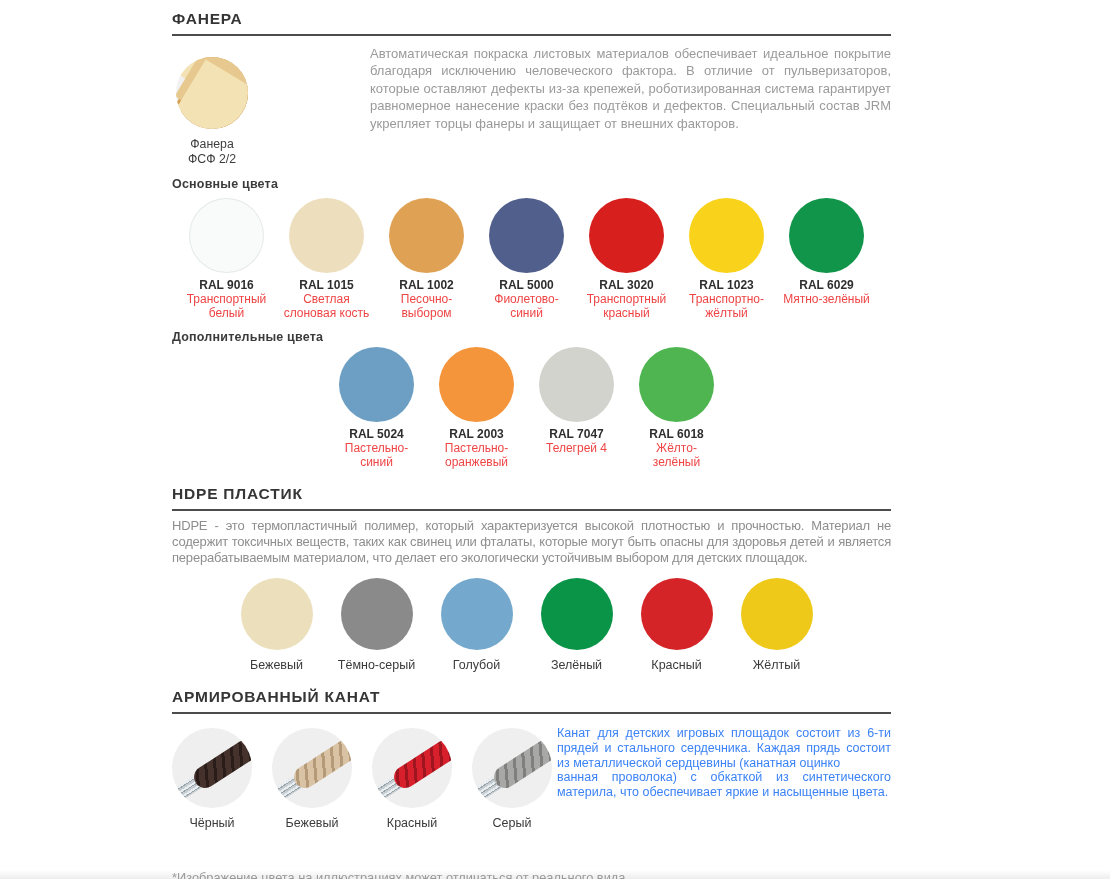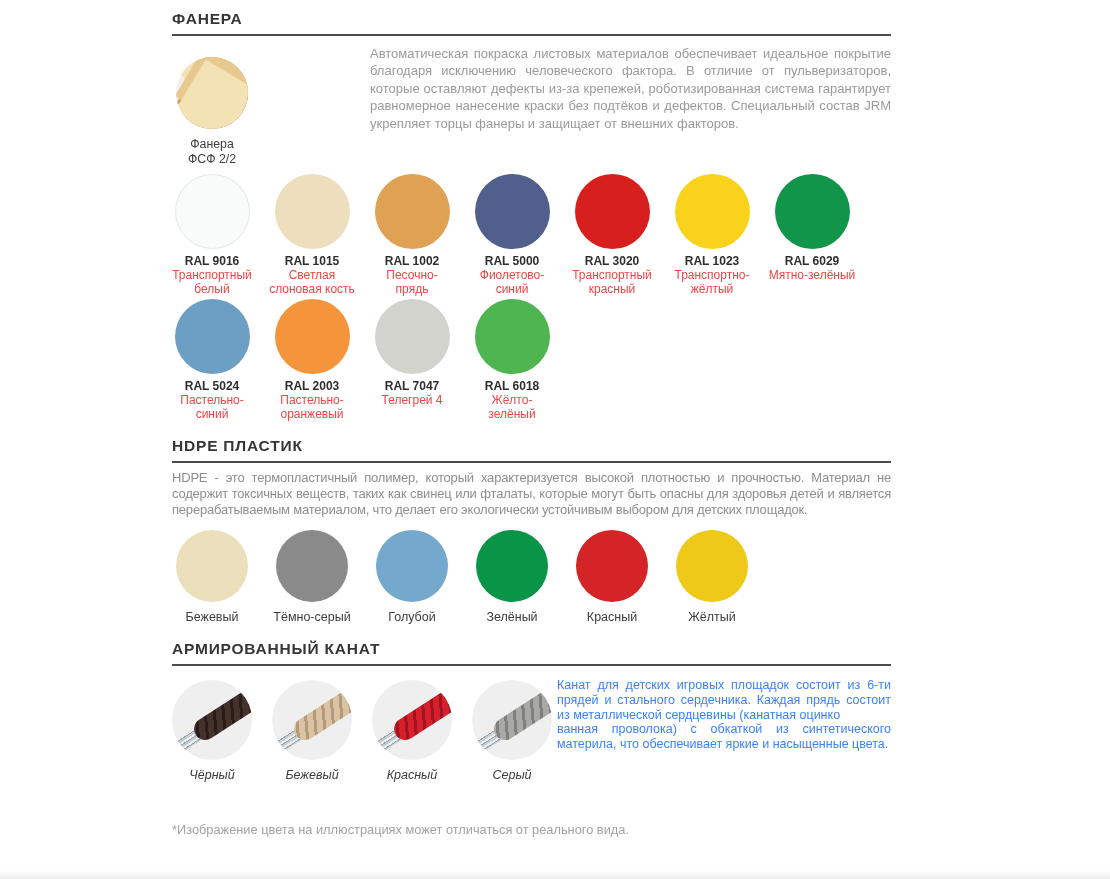--- a/index.html
+++ b/index.html
@@ -53,21 +53,21 @@
   }
   
   .group-label {
     margin-top: 10px;
     font-size: 12.5px;
     font-weight: bold;
     letter-spacing: 0.2px;
     color: #3b3b3b;
   }
   
-  .swatch-row { display: flex; margin-left: -10px; }
+  .swatch-row { display: flex; margin-left: -10px; justify-content: center; }
   .row-main { margin-top: 7px; }
   .row-extra { margin-top: 3px; }
   .row-hdpe { margin-top: 12px; }
   .cell { width: 100px; flex: none; text-align: center; }
   .circle {
     border-radius: 50%;
     margin: 0 auto 5px;
   }
   .circle-main { width: 75px; height: 75px; }
   .circle-hdpe { width: 72px; height: 72px; margin-bottom: 8px; }
@@ -102,21 +102,21 @@
   .rope-steel {
     width: 36px; height: 14px; flex: none;
     border-radius: 7px;
     background: repeating-linear-gradient(180deg, #e9edef 0 2px, #99a3aa 2px 3px, #c6cdd2 3px 5px);
     margin-right: -8px;
   }
   .rope-body {
     width: 70px; height: 22px; flex: none;
     border-radius: 11px;
   }
-  .rope-name { font-size: 12.5px; color: #3b3b3b; line-height: 14px; font-style: italic; }
+  .rope-name { font-size: 12.5px; color: #3b3b3b; line-height: 14px; }
   .rope-para {
     flex: 1;
     margin-left: -5px;
     margin-top: -2px;
     font-size: 12.5px;
     line-height: 14.8px;
     color: #3b82f6;
     white-space: pre-line;
   }
   
@@ -156,39 +156,40 @@
                 </g>
               </svg>
             </div>
             <div class="ply-caption">Фанера
 ФСФ 2/2</div>
           </div>
         </div>
       <div class="para ply-para">Автоматическая покраска листовых материалов обеспечивает идеальное покрытие благодаря исключению человеческого фактора. В отличие от пульверизаторов, которые оставляют дефекты из-за крепежей, роботизированная система гарантирует равномерное нанесение краски без подтёков и дефектов. Специальный состав JRM укрепляет торцы фанеры и защищает от внешних факторов.</div>
     </div>
 
+    <div class="group-label">Основные цвета</div>
     <div class="swatch-row row-main">
 
     <div class="cell">
           <div class="circle circle-main" style="background: rgb(249, 251, 251); box-shadow: rgb(228, 233, 233) 0px 0px 0px 1px inset;"></div>
           <div class="code">RAL 9016</div>
           <div class="cname">Транспортный
 белый</div>
         </div>
         <div class="cell">
           <div class="circle circle-main" style="background: rgb(237, 223, 190);"></div>
           <div class="code">RAL 1015</div>
           <div class="cname">Светлая
 слоновая кость</div>
         </div>
         <div class="cell">
           <div class="circle circle-main" style="background: rgb(223, 162, 84);"></div>
           <div class="code">RAL 1002</div>
           <div class="cname">Песочно-
-прядь</div>
+выбором</div>
         </div>
         <div class="cell">
           <div class="circle circle-main" style="background: rgb(81, 95, 140);"></div>
           <div class="code">RAL 5000</div>
           <div class="cname">Фиолетово-
 синий</div>
         </div>
         <div class="cell">
           <div class="circle circle-main" style="background: rgb(215, 31, 30);"></div>
           <div class="code">RAL 3020</div>
@@ -201,20 +202,21 @@
           <div class="cname">Транспортно-
 жёлтый</div>
         </div>
         <div class="cell">
           <div class="circle circle-main" style="background: rgb(16, 149, 74);"></div>
           <div class="code">RAL 6029</div>
           <div class="cname">Мятно-зелёный</div>
         </div>
       </div>
 
+    <div class="group-label">Дополнительные цвета</div>
     <div class="swatch-row row-extra">
 
     <div class="cell">
           <div class="circle circle-main" style="background: rgb(108, 159, 195);"></div>
           <div class="code">RAL 5024</div>
           <div class="cname">Пастельно-
 синий</div>
         </div>
         <div class="cell">
           <div class="circle circle-main" style="background: rgb(245, 149, 59);"></div>

